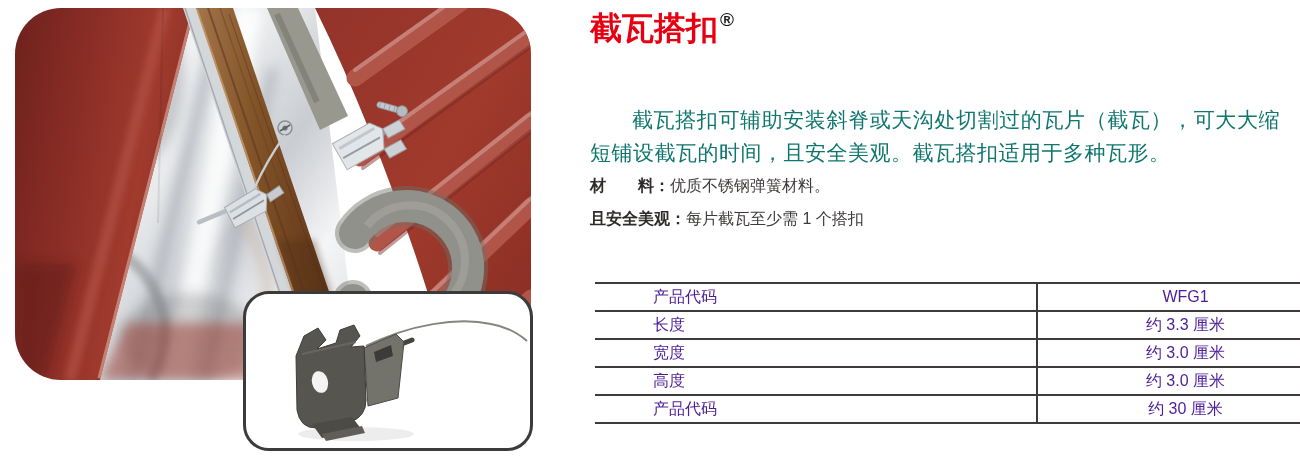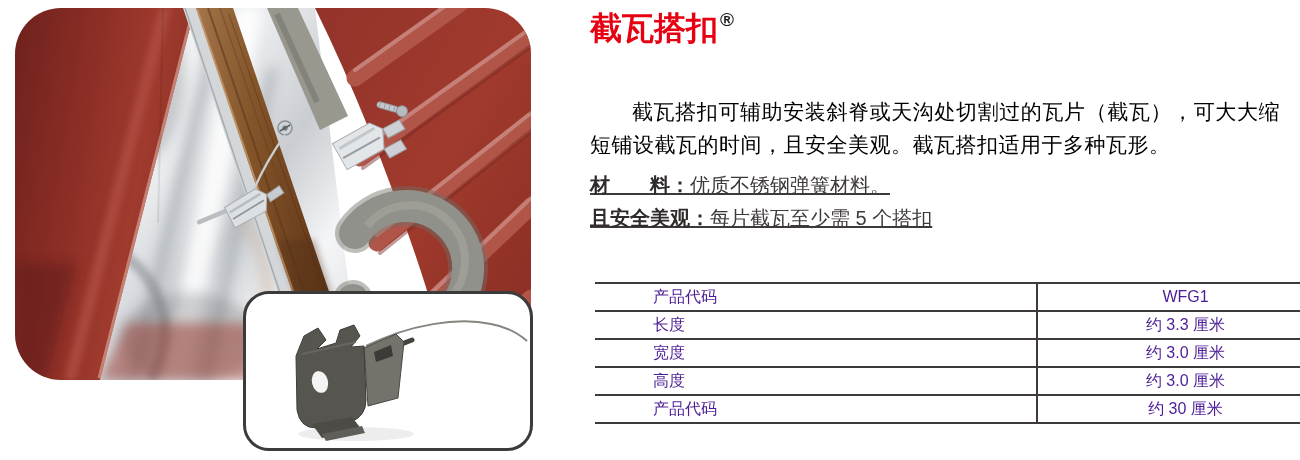--- a/index.html
+++ b/index.html
@@ -13,23 +13,23 @@
   .inset-photo{left:243px;top:291px;width:290px;height:160px;background:#ffffff;
                border:3px solid #3b3b3b;border-radius:26px;box-sizing:border-box;overflow:hidden;}
   .inset-photo svg{display:block;}
 
   
   .content{left:590px;top:0;width:700px;height:348px;}
   .title{top:10px;left:0;font-size:32px;line-height:36px;font-weight:bold;white-space:nowrap;}
   .title .reg{font-size:19px;font-weight:bold;color:#1a1a1a;vertical-align:top;
               position:relative;top:-8px;margin-left:2px;}
   .intro-heading{top:60px;left:0;font-size:27px;line-height:31px;font-weight:bold;color:#2f2b2a;}
-  .para{top:95px;left:0;width:690px;font-size:21px;line-height:33px;letter-spacing:0.5px;
-        text-indent:2em;color:#000000;text-align:justify;}
-  .attr-line{left:0;font-size:20px;line-height:33px;color:#3e3a39;white-space:nowrap;text-decoration:underline;}
+  .para{top:103px;left:0;width:690px;font-size:21px;line-height:33px;letter-spacing:0.5px;
+        text-indent:2em;color:#0f766e;text-align:justify;}
+  .attr-line{left:0;font-size:16px;line-height:33px;color:#3e3a39;white-space:nowrap;}
   .attr-line .lbl{font-weight:bold;color:#2f2b2a;}
   .attr-0{top:169px;} .attr-1{top:202px;}
 
   
   .spec-table{top:282px;left:5px;width:680px;border-collapse:collapse;table-layout:fixed;}
   .spec-table td{height:26px;font-size:16px;color:#4c1d95;padding:0;
                  border-top:2px solid #3e3a39;border-bottom:2px solid #3e3a39;}
   .spec-table td.c-name{width:383px;padding-left:58px;text-align:left;border-right:2px solid #3e3a39;}
   .spec-table td.c-val{width:295px;text-align:center;}
 </style>
@@ -191,21 +191,21 @@
     <span>截瓦搭扣</span><span class="reg">®</span>
   </div>
 
 
   <div class="abs para">截瓦搭扣可辅助安装斜脊或天沟处切割过的瓦片（截瓦），可大大缩短铺设截瓦的时间，且安全美观。截瓦搭扣适用于多种瓦形。</div>
 
   <div class="abs attr-line attr-0">
     <span class="lbl">材　　料：</span><span>优质不锈钢弹簧材料。</span>
   </div>
   <div class="abs attr-line attr-1">
-    <span class="lbl">且安全美观：</span><span>每片截瓦至少需 5 个搭扣</span>
+    <span class="lbl">且安全美观：</span><span>每片截瓦至少需 1 个搭扣</span>
   </div>
 
   <table class="abs spec-table">
     <tbody>
       <tr>
         <td class="c-name">产品代码</td>
         <td class="c-val">WFG1</td>
       </tr>
       <tr>
         <td class="c-name">长度</td>

